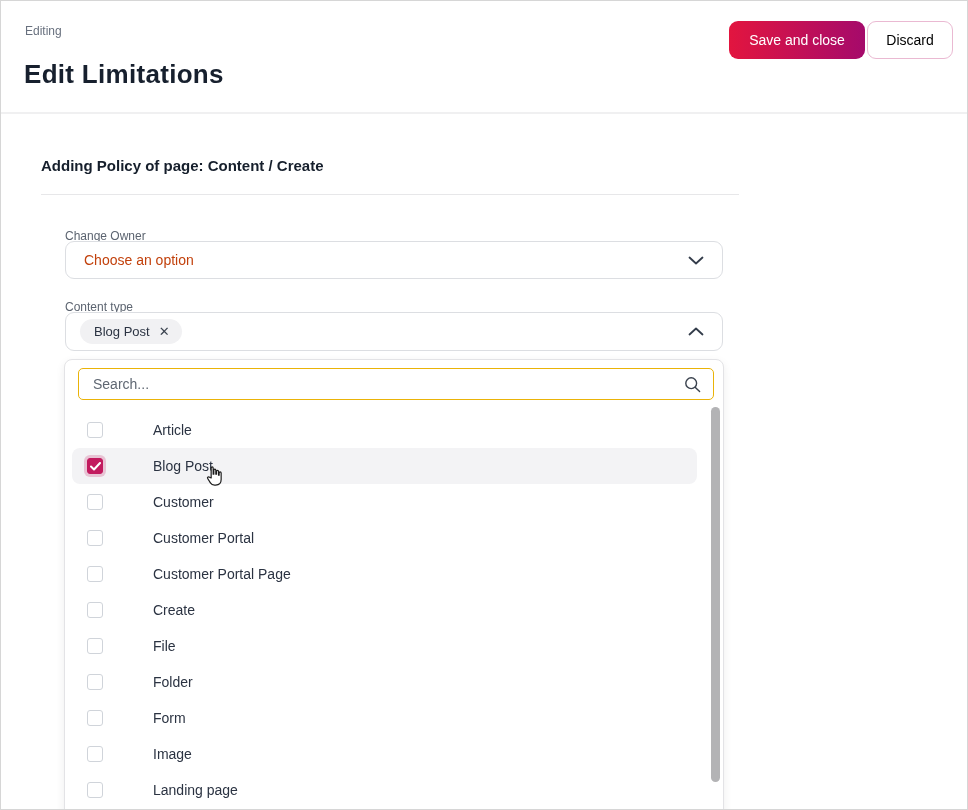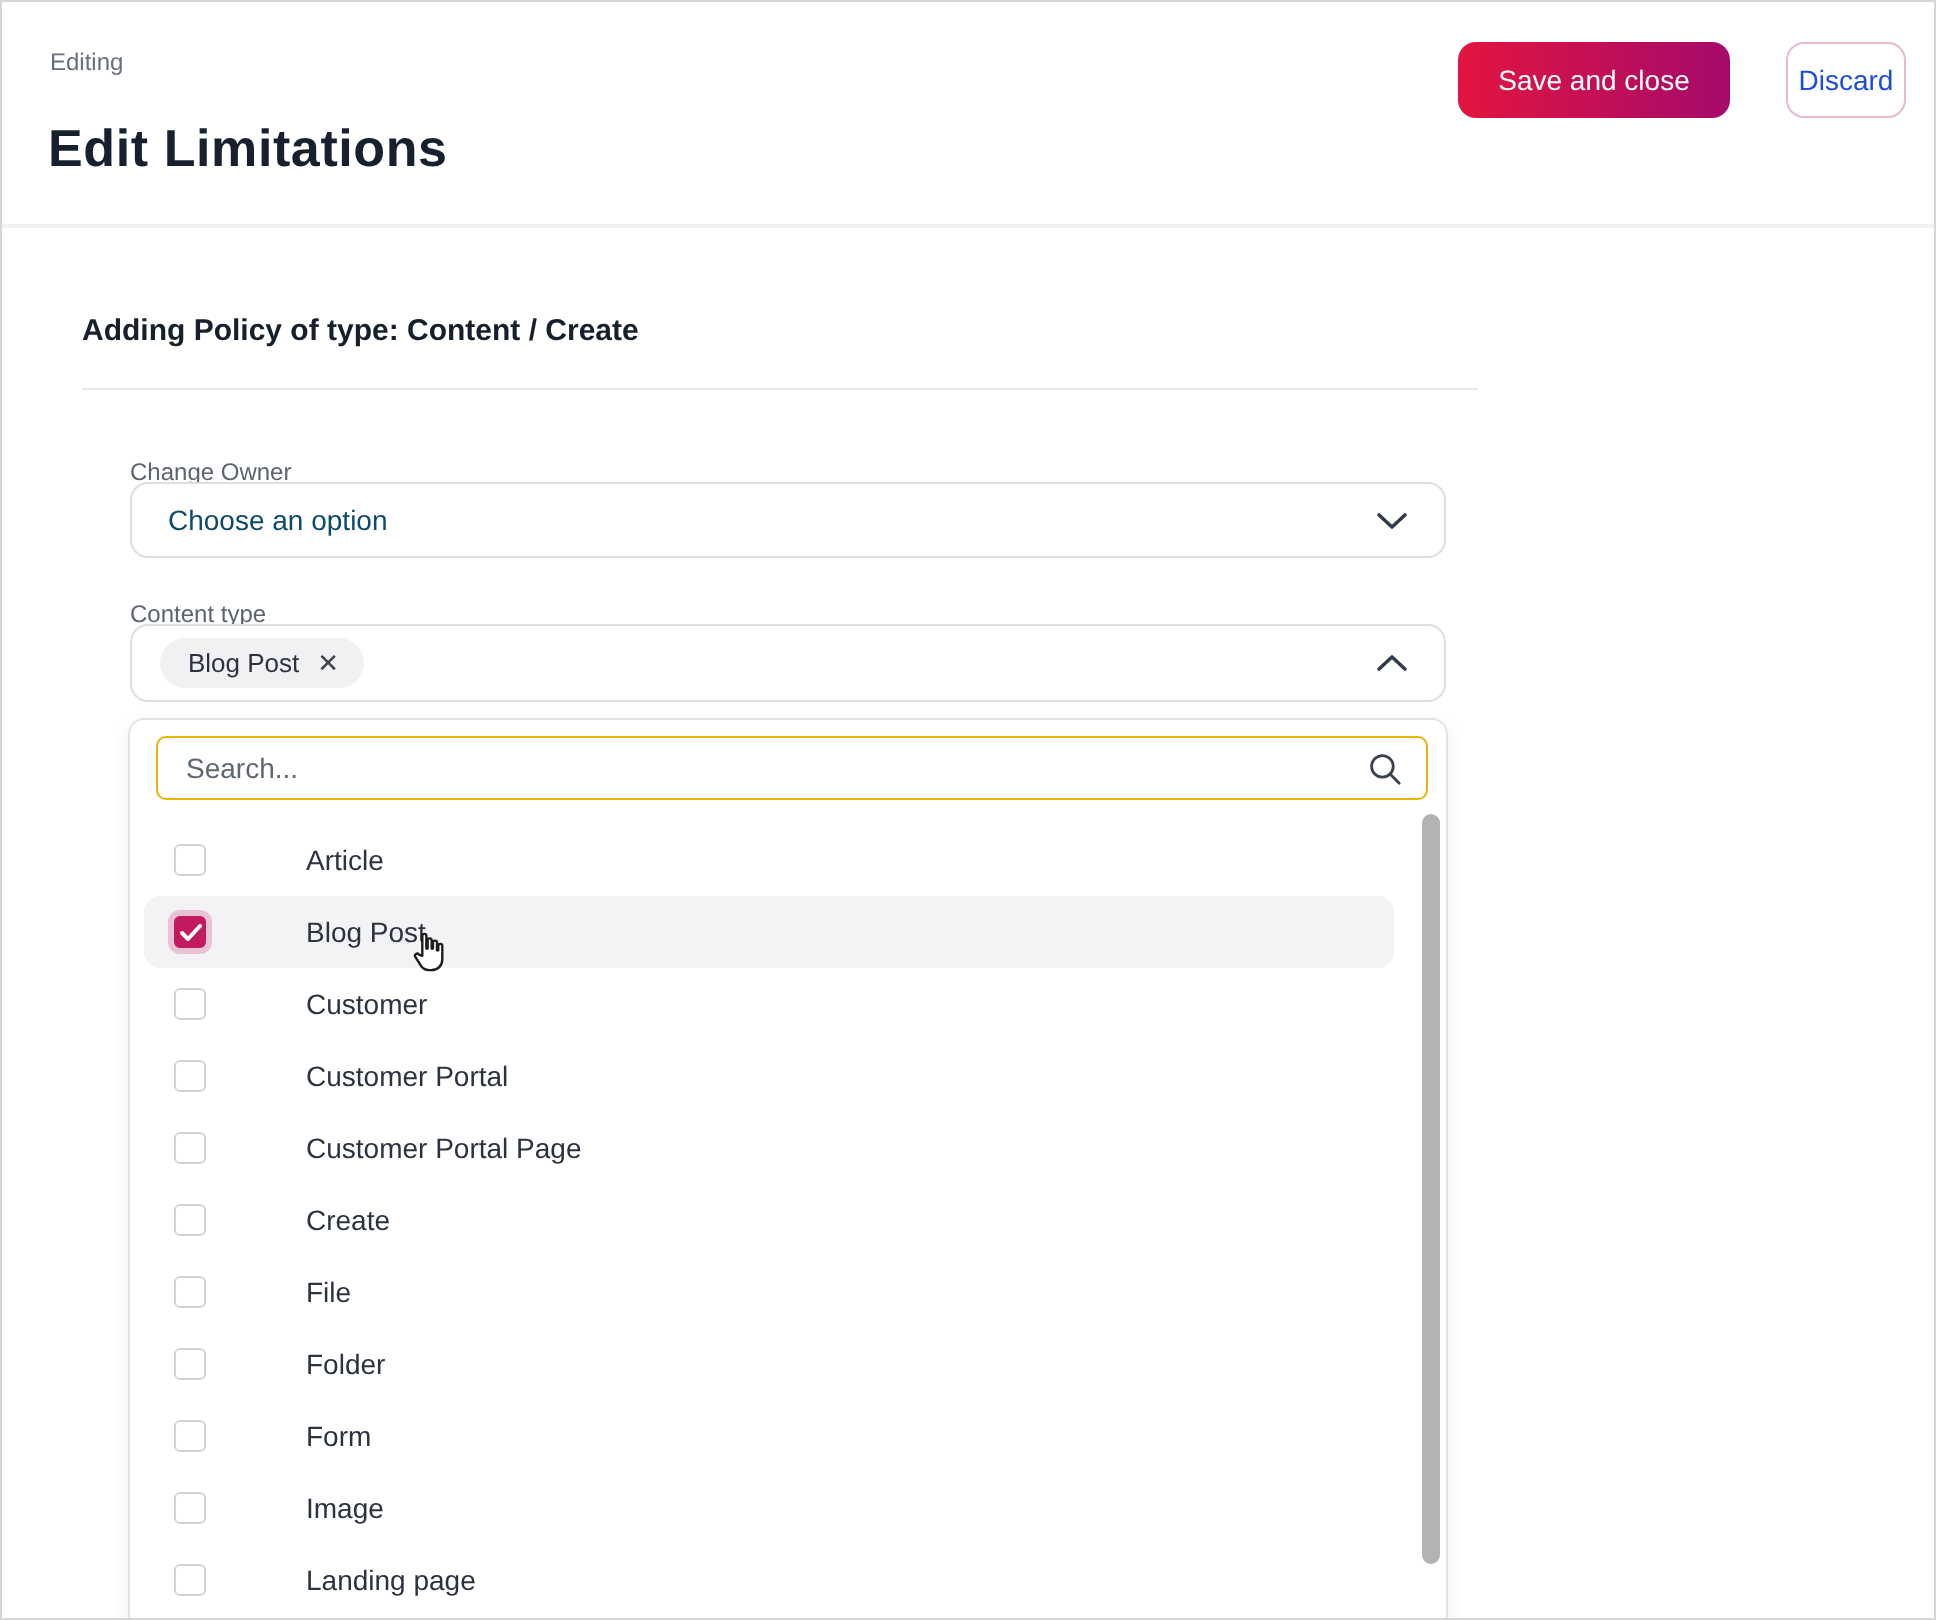--- a/index.html
+++ b/index.html
@@ -10,32 +10,32 @@
     font-family:"Liberation Sans",sans-serif;color:#2b3342;
   }
   
   .header{position:absolute;left:0;top:0;width:100%;height:113px;background:#fff;border-bottom:2px solid #f0f0f1;}
   .breadcrumb{position:absolute;left:24px;top:23px;font-size:12px;color:#68707e;}
   .page-title{position:absolute;left:23px;top:58px;font-size:26px;font-weight:700;color:#17202e;letter-spacing:.3px;}
   .btn{position:absolute;top:20px;height:38px;border-radius:9px;font-size:14px;font-family:inherit;
        display:flex;align-items:center;justify-content:center;cursor:pointer;}
   .btn-save{right:102px;width:136px;border:none;color:#fff;
        background:linear-gradient(90deg,#e2153f 0%,#a50a6b 100%);}
-  .btn-discard{right:14px;width:60px;background:#fff;border:1px solid #eab9d2;color:#1d4ed8;}
+  .btn-discard{right:14px;width:86px;background:#fff;border:1px solid #eab9d2;color:#000000;}
   
   .section-title{position:absolute;left:40px;top:156px;font-size:15px;font-weight:700;color:#161f2c;}
   .section-divider{position:absolute;left:40px;top:193px;width:698px;height:1px;background:#e7e7e9;}
   .field-label{position:absolute;font-size:12px;color:#5c6470;margin-top:12px;}
   .label-owner{left:64px;top:216px;}
   .label-contenttype{left:64px;top:287px;}
   .select-box{position:absolute;left:64px;width:658px;background:#fff;border:1px solid #dcdee2;
        border-radius:9px;display:flex;align-items:center;padding:0 18px;cursor:pointer;}
   .select-owner{top:240px;height:38px;}
   .select-contenttype{top:311px;height:39px;padding-left:14px;}
-  .select-placeholder{font-size:14px;color:#0c4a6e;flex:1;}
+  .select-placeholder{font-size:14px;color:#c2410c;flex:1;}
   .chevron{margin-left:auto;display:flex;align-items:center;}
   .chip{display:flex;align-items:center;gap:9px;background:#f1f1f3;border-radius:999px;
         padding:5px 12px 5px 14px;font-size:13px;color:#2b3342;}
   .chip-x{font-size:13px;color:#3c4450;cursor:pointer;line-height:1;}
   
   .panel{position:absolute;left:63px;top:358px;width:660px;height:460px;background:#fff;
          border:1px solid #e3e3e6;border-radius:8px 8px 0 0;
          box-shadow:0 3px 10px rgba(0,0,0,.07);z-index:5;}
   .search-wrap{position:absolute;left:13px;top:8px;width:636px;height:32px;border:1px solid #eab308;
          border-radius:5px;background:#fff;display:flex;align-items:center;padding:0 12px;}
@@ -57,21 +57,21 @@
 
 <div class="screen">
 
   <div class="header">
     <div class="breadcrumb">Editing</div>
     <div class="page-title">Edit Limitations</div>
     <button class="btn btn-save">Save and close</button>
     <button class="btn btn-discard">Discard</button>
   </div>
 
-  <div class="section-title">Adding Policy of type: Content / Create</div>
+  <div class="section-title">Adding Policy of page: Content / Create</div>
   <div class="section-divider"></div>
 
   <div class="field-label label-owner">Change Owner</div>
   <div class="select-box select-owner">
     <span class="select-placeholder">Choose an option</span>
     <span class="chevron">
       <svg width="16" height="9" viewBox="0 0 16 9">
           <polyline points="1.5,1.5 8,7.5 14.5,1.5" fill="none" stroke="#333c4a" stroke-width="1.8" stroke-linecap="round" stroke-linejoin="round"></polyline>
         </svg>
     </span>

